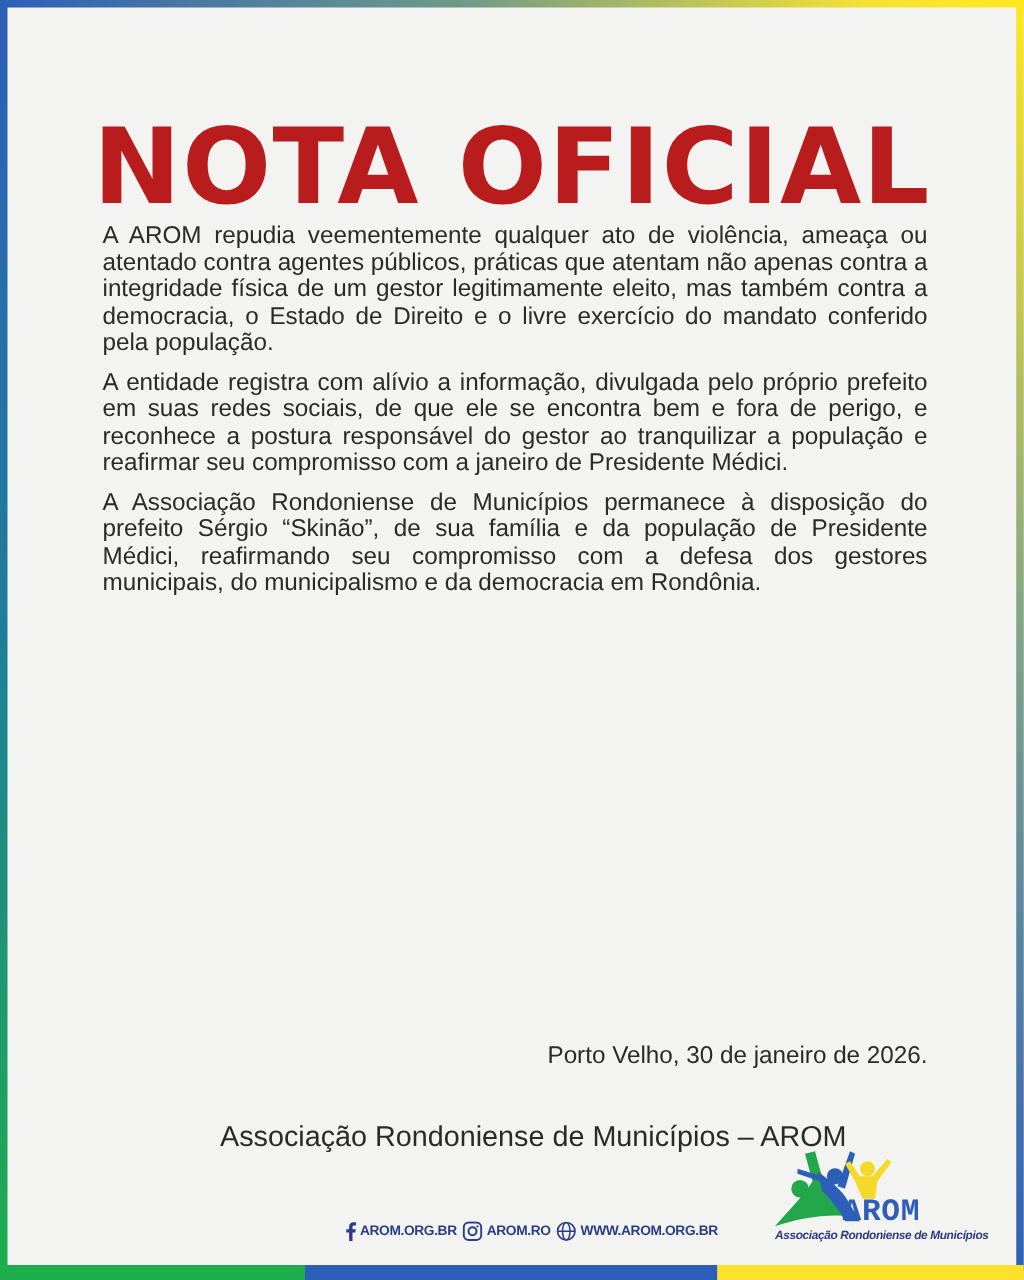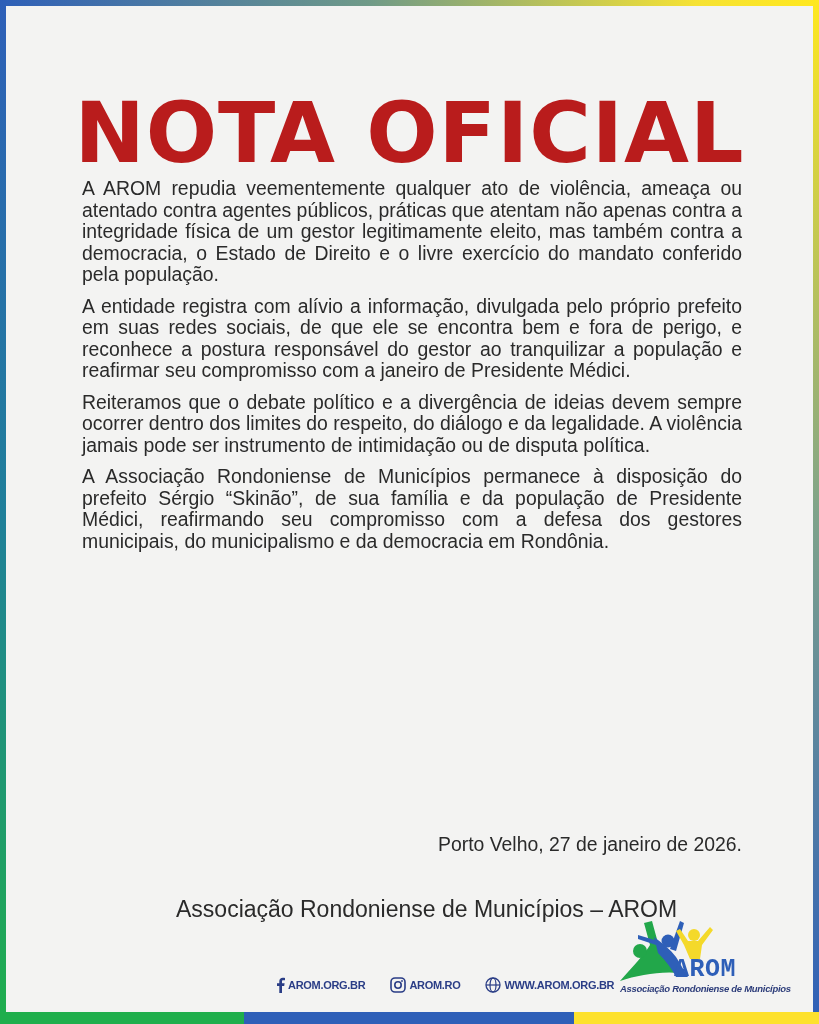--- a/index.html
+++ b/index.html
@@ -47,21 +47,21 @@
   }
   .signature {
     position: absolute; left: 176px; top: 896px;
     font-size: 23px; color: #2a2a2a;
   }
   .social {
     position: absolute; left: 276px; top: 975px; height: 20px;
     display: flex; align-items: center; gap: 5px;
     font-size: 11px; font-weight: bold; color: #2a3d86; letter-spacing: -0.3px;
   }
-  .social .item { display: flex; align-items: center; gap: 3px; margin-right: 20px; }
+  .social .item { display: flex; align-items: center; gap: 3px; margin-right: 0; }
   .social .item span.lbl { font-family: "Liberation Sans", sans-serif; }
   .social svg { display: block; }
 
   .logo {
     position: absolute; left: 614px; top: 915px; width: 180px; height: 85px;
   }
   .logo .mark { position: absolute; left: 0; top: 0; }
   .logo .wordmark {
     position: absolute; left: 60px; top: 40px;
     font-family: Liberation Mono, monospace; font-weight: bold;
@@ -78,25 +78,24 @@
 
 <div class="frame-top"></div>
 <div class="frame-left"></div>
 <div class="frame-right"></div>
 
 <h1 class="title" style="color: #b91c1c;">NOTA OFICIAL</h1>
 
 <div class="body-text">
   <p>A AROM repudia veementemente qualquer ato de violência, ameaça ou atentado contra agentes públicos, práticas que atentam não apenas contra a integridade física de um gestor legitimamente eleito, mas também contra a democracia, o Estado de Direito e o livre exercício do mandato conferido pela população.</p>
   <p>A entidade registra com alívio a informação, divulgada pelo próprio prefeito em suas redes sociais, de que ele se encontra bem e fora de perigo, e reconhece a postura responsável do gestor ao tranquilizar a população e reafirmar seu compromisso com a janeiro de Presidente Médici.</p>
-  <p>Reiteramos que o debate político e a divergência de ideias devem sempre ocorrer dentro dos limites do respeito, do diálogo e da legalidade. A violência jamais pode ser instrumento de intimidação ou de disputa política.</p>
   <p>A Associação Rondoniense de Municípios permanece à disposição do prefeito Sérgio “Skinão”, de sua família e da população de Presidente Médici, reafirmando seu compromisso com a defesa dos gestores municipais, do municipalismo e da democracia em Rondônia.</p>
 </div>
 
-<div class="date">Porto Velho, 27 de janeiro de 2026.</div>
+<div class="date">Porto Velho, 30 de janeiro de 2026.</div>
 <div class="signature">Associação Rondoniense de Municípios – AROM</div>
 
 <div class="social">
   <div class="item">
     <svg width="9" height="16" viewBox="0 0 9 16">
       <path d="M6 16V9h2.2l.4-2.7H6V4.6c0-.8.2-1.3 1.3-1.3H9V.9C8.6.8 7.7.7 6.8.7 4.7.7 3.3 2 3.3 4.3v2H1V9h2.3v7z" fill="#2a3d86"></path>
     </svg>
     <span class="lbl">AROM.ORG.BR</span>
   </div>
   <div class="item">

